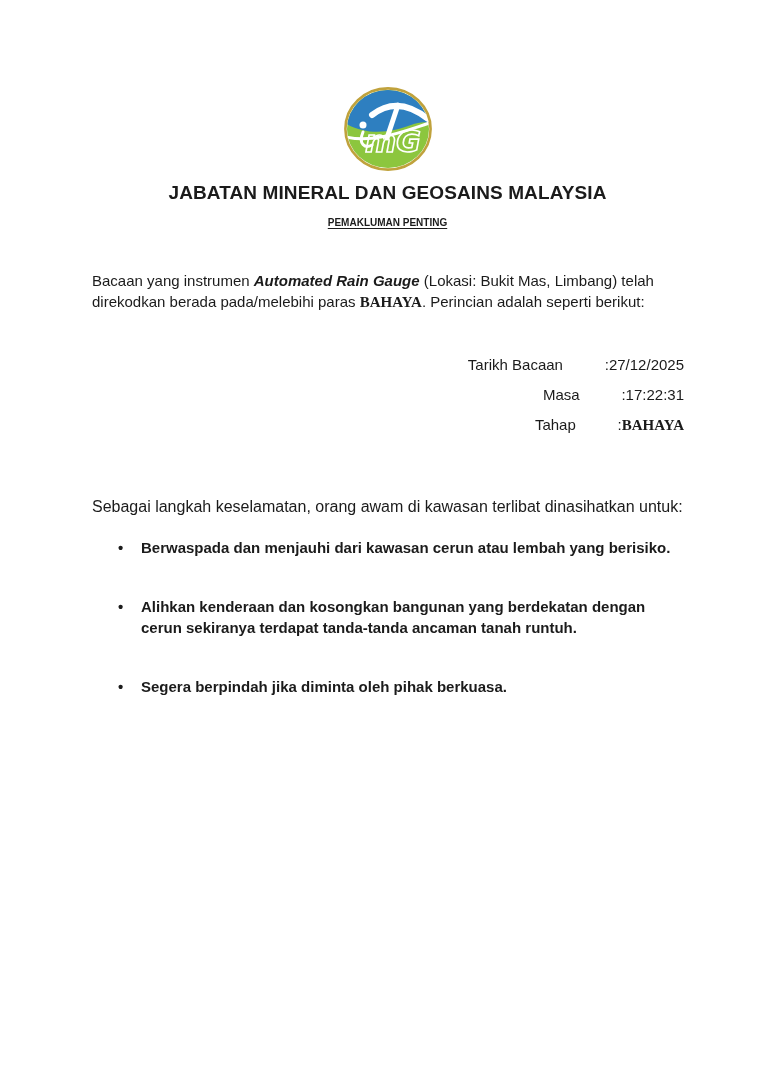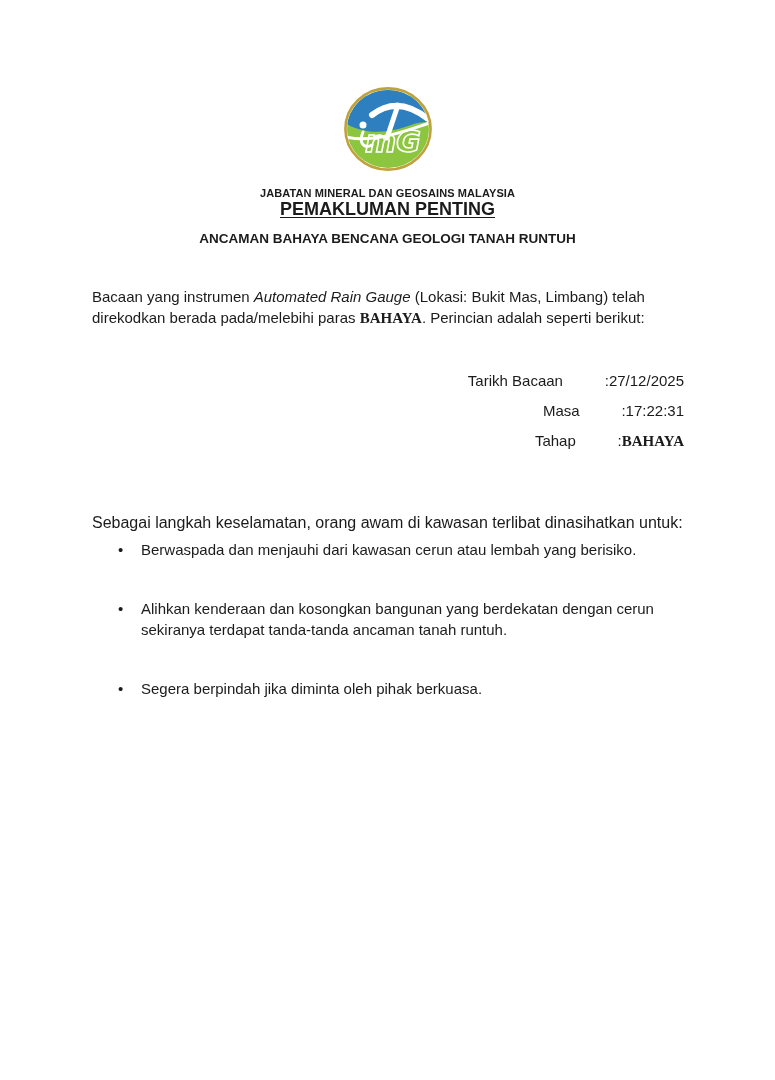--- a/index.html
+++ b/index.html
@@ -20,55 +20,57 @@
     margin: 0 auto 0 92px;
   }
   .logo-wrap {
     width: 108px; height: 86px;
     margin: 86px auto 0 auto;
     text-decoration: underline;
   }
   .headings { text-align: center; }
   .h-org {
     margin-top: 13px;
-    font-size: 11px; font-weight: bold; line-height: 16px;
+    font-size: 19px; font-weight: bold; line-height: 16px;
     letter-spacing: 0.1px;
   }
   .h-notice {
-    font-size: 18px; font-weight: bold; line-height: 16px;
+    margin-top: 14px;
+    font-size: 10px; font-weight: bold; line-height: 16px;
     text-decoration: underline;
     text-underline-offset: 2px;
   }
   .h-subject {
     margin-top: 14px;
     font-size: 13.5px; font-weight: bold; line-height: 16px;
   }
   .intro {
     margin-top: 39px;
     font-size: 15px; line-height: 21px;
   }
-  .italic { font-style: italic; }
+  .italic { font-style: italic; font-weight: bold; }
   .bold { font-weight: bold; font-family: Liberation Serif, serif; }
   .details { margin-top: 41px; }
   .detail-row {
     font-size: 15px; line-height: 21px;
     margin-bottom: 9px;
     white-space: nowrap;
     text-align: right;
   }
   .dlabel { display: inline-block; width: 139px; }
   .dcolon { display: inline-block; width: 46px; }
   .dvalue { display: inline-block; }
   .lead {
     margin-top: 60px;
     font-size: 16px; line-height: 21px;
   }
   .bullets {
     list-style: none;
-    margin-top: 6px;
+    margin-top: 20px;
+    font-weight: bold;
   }
   .bullet-item {
     position: relative;
     padding-left: 49px;
     font-size: 15px; line-height: 21px;
     margin-bottom: 38px;
   }
   .bullet-item::before {
     content: "\2022";
     position: absolute;
@@ -98,21 +100,20 @@
       <circle cx="29" cy="39" r="3.5" fill="#ffffff"></circle>
       <path d="M 29 46 C 24 58 31 63 38 59" fill="none" stroke="#ffffff" stroke-width="3" stroke-linecap="round"></path>
       <text x="31" y="66" font-family="DejaVu Sans, sans-serif" font-style="italic" font-weight="bold" font-size="30" fill="none" stroke="#ffffff" stroke-width="1.6">mG</text>
       <ellipse cx="54" cy="43" rx="42.6" ry="40.6" fill="none" stroke-width="2.6" stroke="#c0a23c"></ellipse>
     </svg>
   </div>
 
   <div class="headings">
     <div class="h-org">JABATAN MINERAL DAN GEOSAINS MALAYSIA</div>
     <div class="h-notice">PEMAKLUMAN PENTING</div>
-    <div class="h-subject">ANCAMAN BAHAYA BENCANA GEOLOGI TANAH RUNTUH</div>
   </div>
 
   <div class="content">
 
     <p class="intro"><span>Bacaan yang instrumen </span><span class="italic">Automated Rain Gauge</span><span> (Lokasi: Bukit Mas, Limbang) telah direkodkan berada pada/melebihi paras </span><span class="bold">BAHAYA</span><span>. Perincian adalah seperti berikut:</span></p>
 
     <div class="details">
       <div class="detail-row">
         <span class="dlabel">Tarikh Bacaan</span><span class="dcolon">:</span><span class="dvalue">27/12/2025</span>
       </div>

